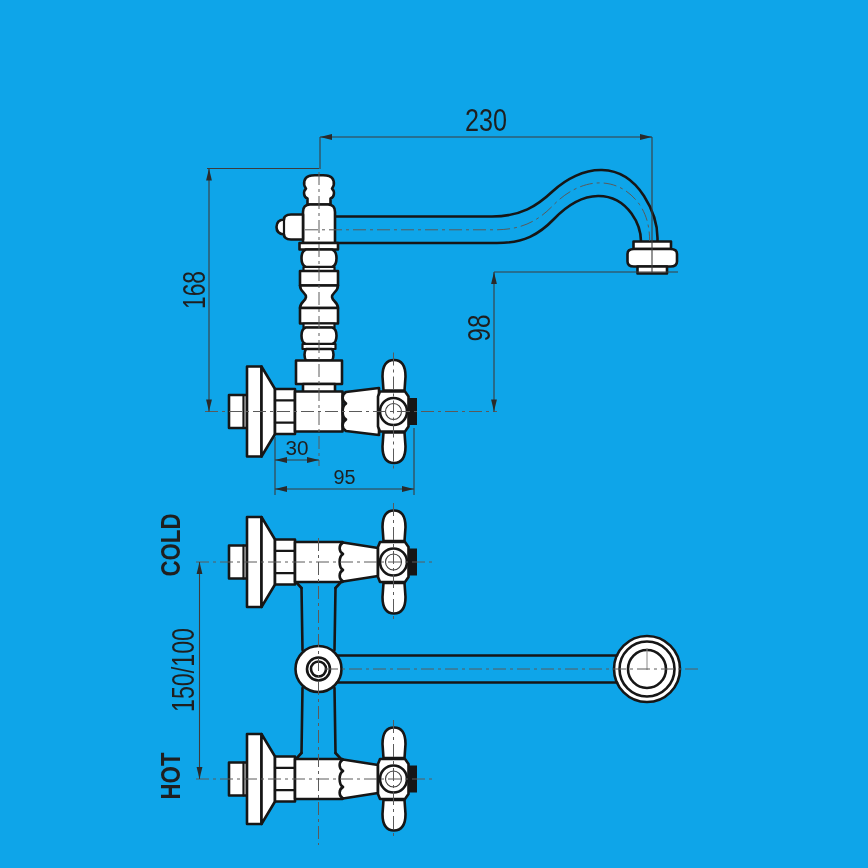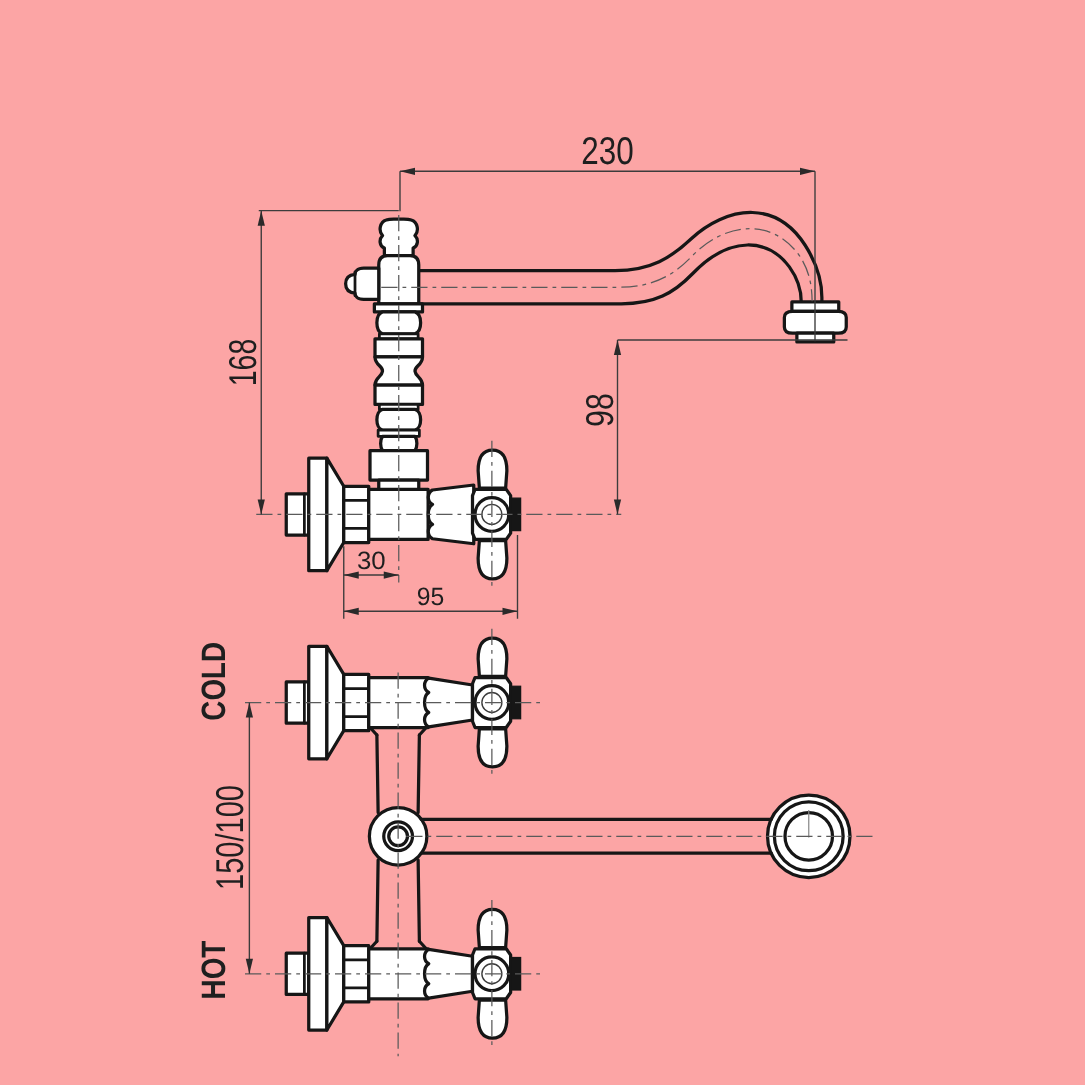--- a/index.html
+++ b/index.html
@@ -1,16 +1,16 @@
 <!DOCTYPE html>
 <html><head>
 <meta charset="utf-8">
 <style>
   html,body{margin:0;padding:0;background:#fff;}
-  .stage{width:868px;height:868px;background:#fca5a5;position:relative;overflow:hidden;}
+  .stage{width:868px;height:868px;background:#0ea5e9;position:relative;overflow:hidden;}
   svg text{font-family:"Liberation Sans", sans-serif;fill:#1f1f1f;}
   .outline{fill:#fff;stroke:#161616;stroke-width:2.6;stroke-linejoin:round;}
   .outline2{fill:#fff;stroke:#161616;stroke-width:2.2;stroke-linejoin:round;}
   .ln{fill:none;stroke:#161616;stroke-width:2.6;stroke-linecap:round;stroke-linejoin:round;}
   .ln2{fill:none;stroke:#161616;stroke-width:2.2;stroke-linecap:round;}
   .thin{fill:none;stroke:#3c3c3c;stroke-width:1.1;}
   .cl{fill:none;stroke:#5a5a5a;stroke-width:1;stroke-dasharray:13 4 3 4;}
   .clfine{fill:none;stroke:#8a8a8a;stroke-width:1;}
   .capfill{fill:#161616;stroke:#161616;stroke-width:1;}
   .dimtext{font-size:31px;}

